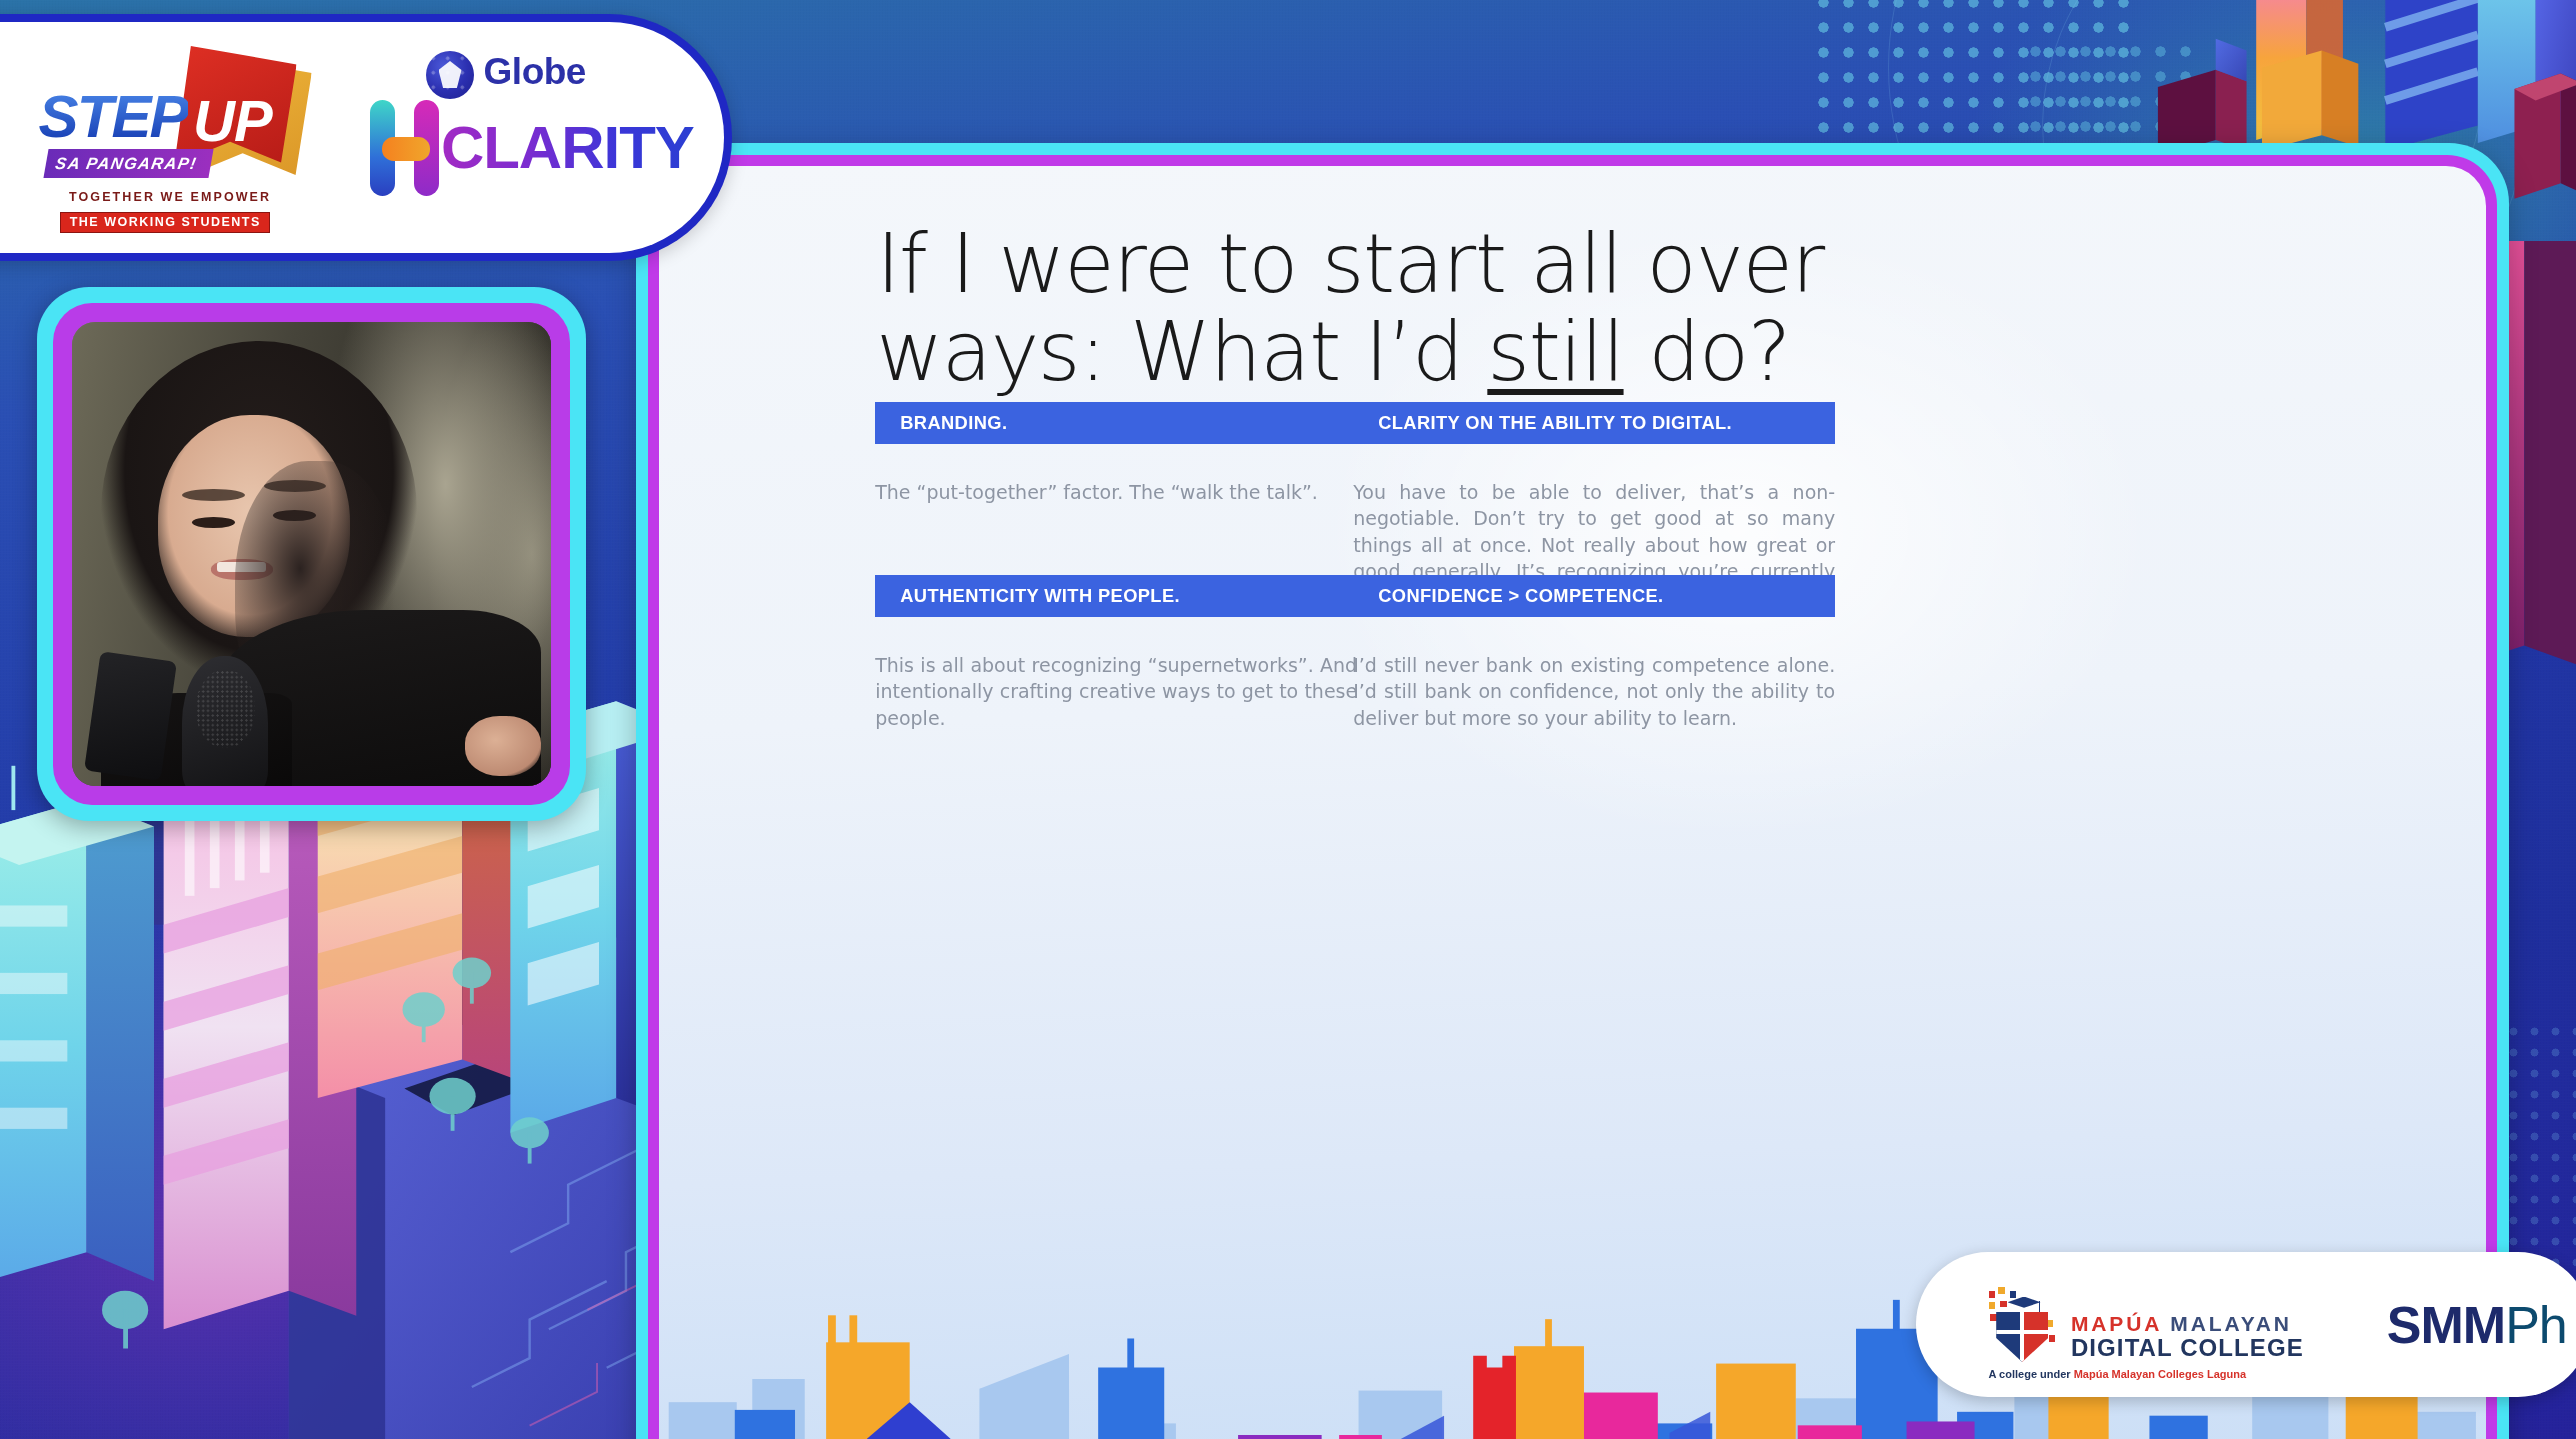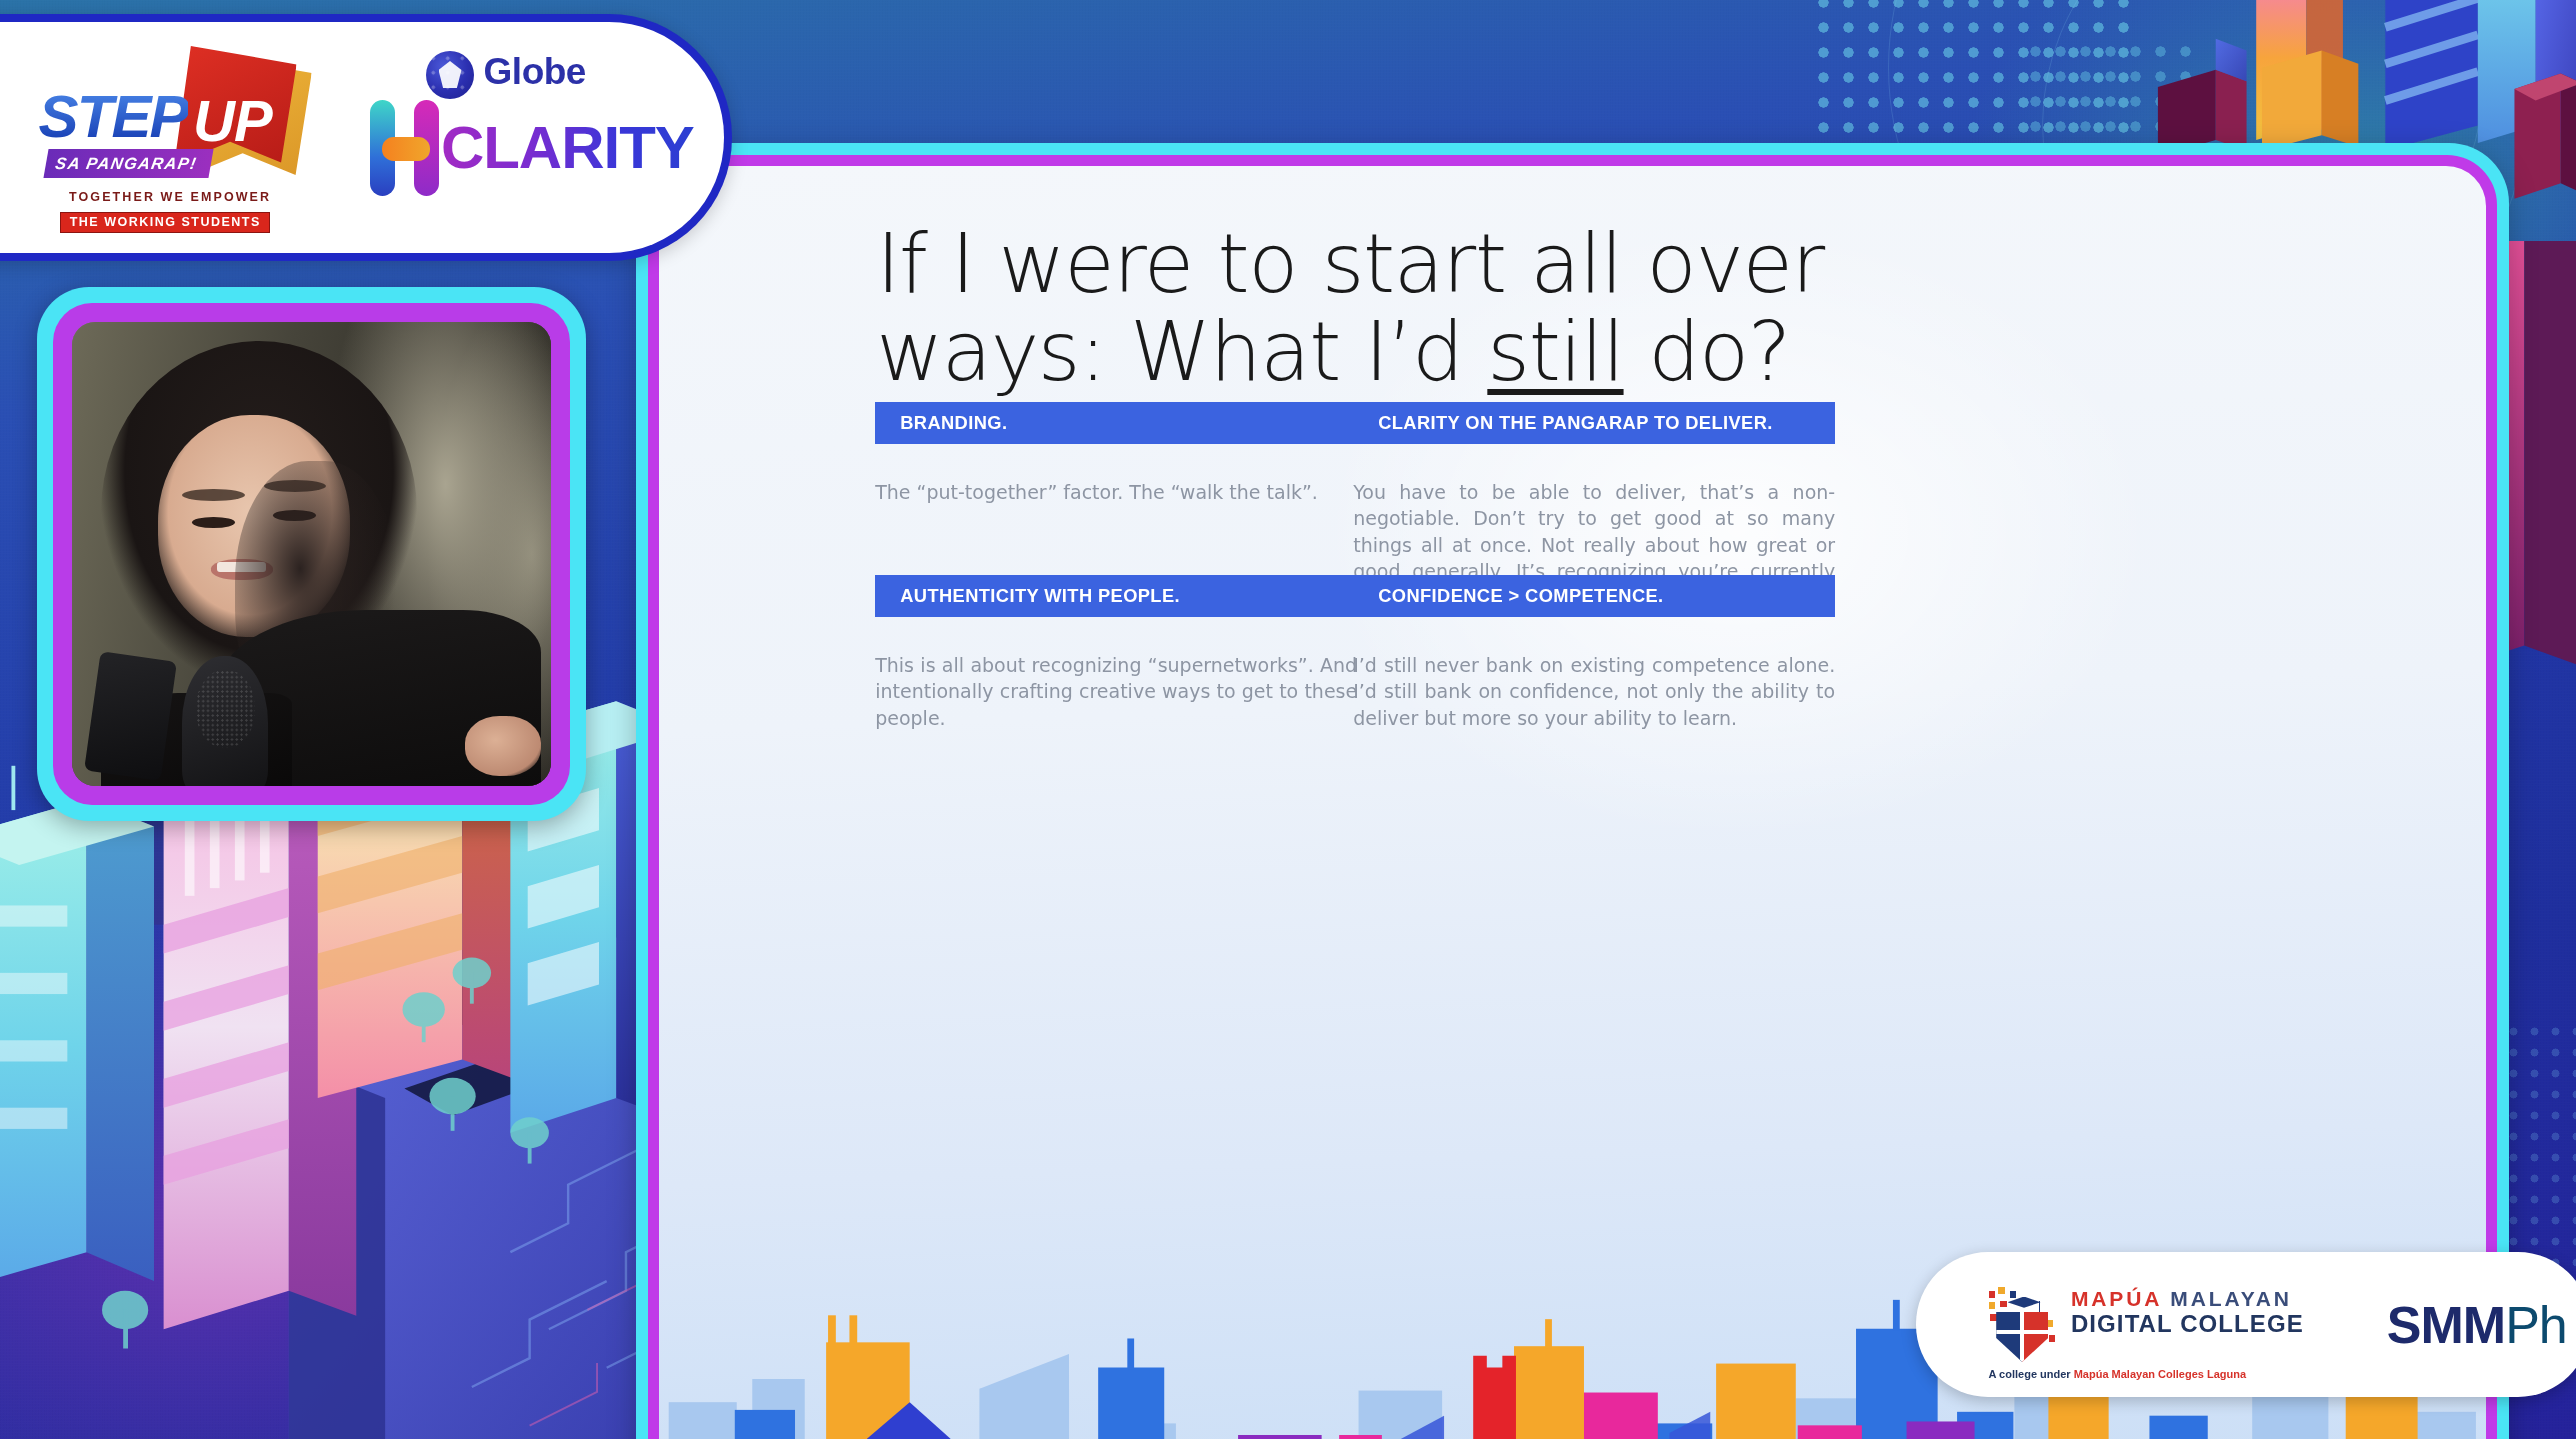--- a/index.html
+++ b/index.html
@@ -155,21 +155,21 @@
   .blk-body { margin-top:35px; font-size:19px; line-height:1.38; color:#8d95a3;
       text-align:justify; font-family:"DejaVu Sans", sans-serif; }
 
   
   #skyline { position:absolute; left:0; bottom:0; width:100%; height:222px; }
 
   
   #footer-logos { position:absolute; right:-13.5px; bottom:42px; width:674px; height:145px;
       background:#ffffff; border-radius:72px; display:flex; align-items:center; z-index:40;
       box-shadow:0 3.9px 15.4px rgba(0,0,0,.22); }
-  .mmdc { display:flex; align-items:flex-start; gap:15.4px; margin-left:73px; position:relative; }
+  .mmdc { display:flex; align-items:flex-end; gap:15.4px; margin-left:73px; position:relative; }
   .mmdc-shield { position:relative; width:67px; height:75px; }
   .shield { position:absolute; left:7.7px; top:25px; width:52px; height:50px;
       background:linear-gradient(90deg,#1e3a7a 0 50%, #d6322a 50% 100%);
       clip-path:polygon(0% 0%,100% 0%,100% 52%,50% 100%,0% 52%); }
   .shield::after{ content:""; position:absolute; left:0; top:0; width:100%; height:100%;
       background:linear-gradient(90deg,transparent 0 46%,#fff 46% 54%,transparent 54% 100%),
                  linear-gradient(180deg,transparent 0 36%,#fff 36% 44%,transparent 44% 100%);
       clip-path:polygon(0% 0%,100% 0%,100% 52%,50% 100%,0% 52%); }
   .cap { position:absolute; left:19px; top:9.6px; width:33px; height:12.5px; background:#1e3a7a;
       clip-path:polygon(50% 0%,100% 45%,50% 90%,0% 45%); }
@@ -457,21 +457,21 @@
       <span>If I were to start all over</span><br>
       <span>ways: What I’d </span><span class="u">still</span><span> do?</span>
     </h1>
 
     <div class="col col-left" style="top:236px;">
       <div class="blk-head">BRANDING.</div>
       <div class="blk-body">The “put-together” factor. The “walk the talk”.</div>
     </div>
 
     <div class="col col-right" style="top:236px;">
-      <div class="blk-head">CLARITY ON THE PANGARAP TO DELIVER.</div>
+      <div class="blk-head">CLARITY ON THE ABILITY TO DIGITAL.</div>
       <div class="blk-body">You have to be able to deliver, that’s a non-negotiable. Don’t try to get good at so many things all at once. Not really about how great or good generally. It’s recognizing you’re currently good at this particular thing.</div>
     </div>
 
     <div class="col col-left" style="top:409px;">
       <div class="blk-head">AUTHENTICITY WITH PEOPLE.</div>
       <div class="blk-body">This is all about recognizing “supernetworks”. And intentionally crafting creative ways to get to these people.</div>
     </div>
 
     <div class="col col-right" style="top:409px;">
       <div class="blk-head">CONFIDENCE &gt; COMPETENCE.</div>

